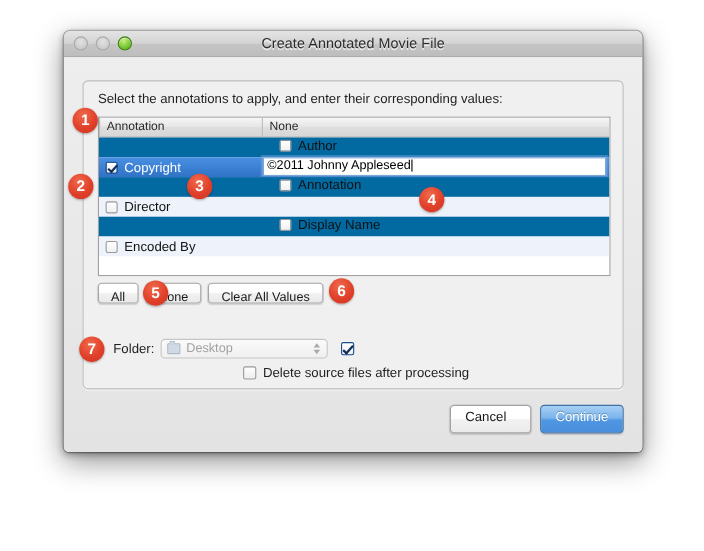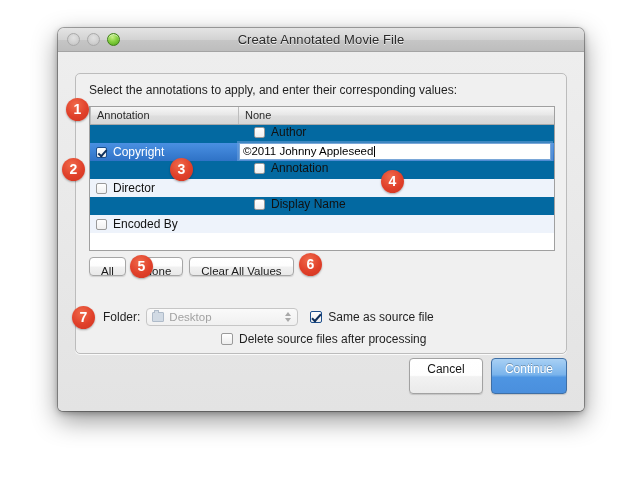--- a/index.html
+++ b/index.html
@@ -334,26 +334,25 @@
   }
 
   
   #actions {
     position: absolute;
     right: 17px; bottom: 17px;
     display: flex;
     gap: 8px;
   }
   .actbtn {
-    height: 36px;
+    height: 26px;
     min-width: 74px;
     padding: 0 13px;
     font-size: 12px;
     line-height: 20px;
-    text-align: center;
     border-radius: 4px;
     border: 1px solid #a2a2a2;
     box-sizing: border-box;
     box-shadow: 0 1px 1px rgba(0,0,0,0.14);
     color: #161616;
     background: linear-gradient(to bottom, #ffffff 0%, #fefefe 48%, #f2f2f2 52%, #eaeaea 100%);
     white-space: nowrap;
   }
   .actbtn.default {
     color: #ffffff;
@@ -473,21 +472,20 @@
         <div id="folder-popup">
           <span id="folder-icon"></span>
           <span id="folder-name">Desktop</span>
           <span id="folder-arrows">
             <span class="tri up"></span>
             <span class="tri down"></span>
           </span>
         </div>
         <div class="chk-row" id="same-source">
           <span class="big-cb checked"></span>
-          <span>Same as source file</span>
         </div>
       </div>
 
       <div class="chk-row" id="delete-row">
         <span class="big-cb"></span>
         <span>Delete source files after processing</span>
       </div>
 
     </div>
 

